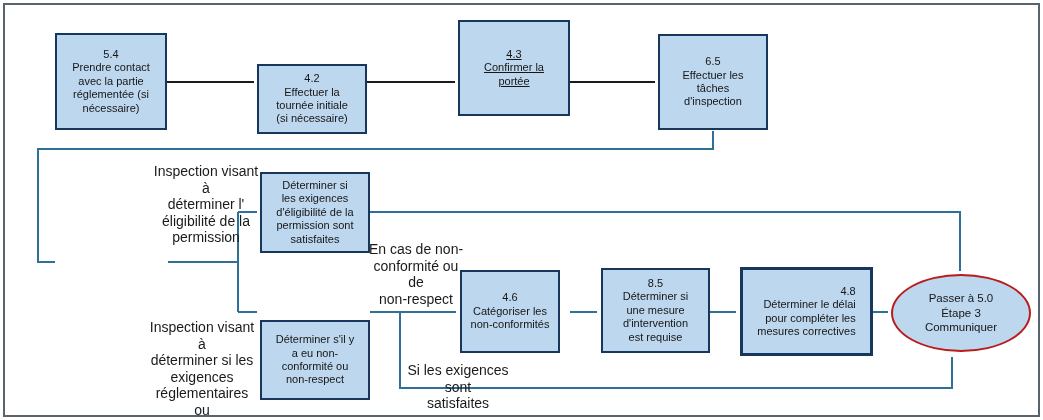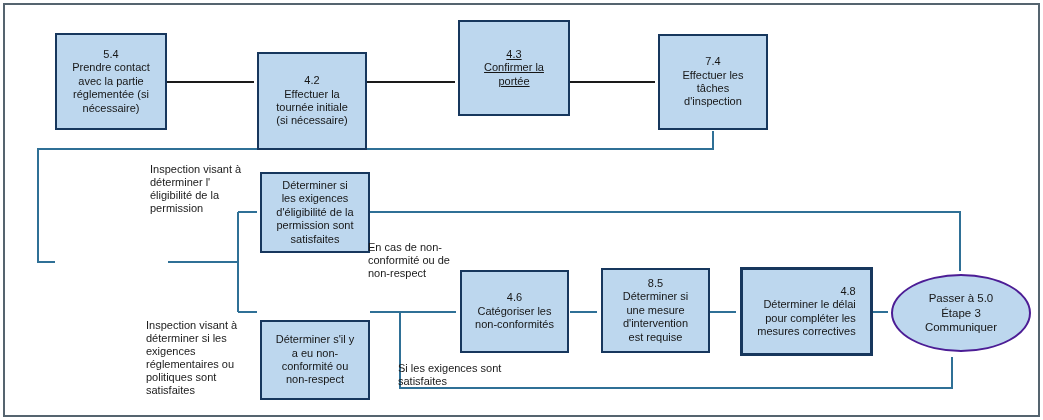--- a/index.html
+++ b/index.html
@@ -14,28 +14,28 @@
   .node{
     position:absolute;box-sizing:border-box;
     background:#BDD7EE;border:2px solid #17375D;
     display:flex;align-items:center;justify-content:center;
     text-align:center;font-size:11px;line-height:1.22;color:#161616;
     white-space:pre-line;padding:2px;
   }
   .node.thick{border-width:3px;}
   .terminator{
     position:absolute;box-sizing:border-box;
-    background:#BDD7EE;border:2px solid #4c1d95;border-radius:50%;
+    background:#BDD7EE;border:2px solid #b91c1c;border-radius:50%;
     display:flex;align-items:center;justify-content:center;
     text-align:center;font-size:11.5px;line-height:1.25;color:#161616;
     white-space:pre-line;
   }
   .edge-label{
-    position:absolute;font-size:11px;line-height:1.18;color:#1a1a1a;
-    white-space:pre-line;
+    position:absolute;font-size:14px;line-height:1.18;color:#1a1a1a;
+    text-align:center;white-space:pre-line;
   }
   svg.wires{position:absolute;left:0;top:0;width:1043px;height:420px;}
   svg.wires path{fill:none;}
   .wire{stroke:#2F7096;stroke-width:2px;}
   .flow{stroke:#1a1a1a;stroke-width:2.2px;}
 </style>
 </head>
 <body>
 
 <div id="stage">
@@ -71,47 +71,47 @@
     <path class="wire" d="M710,312 H736" marker-end="url(#arrT)"></path>
     <path class="wire" d="M873,312 H888" marker-end="url(#arrT)"></path>
   </svg>
 
   <div class="node" style="left:55px;top:33px;width:112px;height:97px;">5.4
 Prendre contact
 avec la partie
 réglementée (si
 nécessaire)</div>
 
-  <div class="node" style="left:257px;top:52px;width:110px;height:98px;">4.2
+  <div class="node" style="left:257px;top:64px;width:110px;height:70px;">4.2
 Effectuer la
 tournée initiale
 (si nécessaire)</div>
 
   <div class="node" style="left:458px;top:20px;width:112px;height:96px;text-decoration:underline;">4.3
 Confirmer la
 portée</div>
 
-  <div class="node" style="left:658px;top:34px;width:110px;height:96px;">7.4
+  <div class="node" style="left:658px;top:34px;width:110px;height:96px;">6.5
 Effectuer les
 tâches
 d'inspection</div>
 
 
   <div class="node" style="left:260px;top:172px;width:110px;height:81px;">Déterminer si
 les exigences
 d'éligibilité de la
 permission sont
 satisfaites</div>
 
   <div class="node" style="left:260px;top:272px;width:110px;height:80px;margin-top:48px;">Déterminer s'il y
 a eu non-
 conformité ou
 non-respect</div>
 
-  <div class="node" style="left:460px;top:270px;width:109px;height:83px;">4.6
+  <div class="node" style="left:460px;top:270px;width:100px;height:83px;">4.6
 Catégoriser les
 non-conformités</div>
 
   <div class="node" style="left:601px;top:268px;width:109px;height:85px;">8.5
 Déterminer si
 une mesure
 d'intervention
 est requise</div>
 
   <div class="node thick" style="left:740px;top:267px;width:133px;height:89px;text-align:right;">4.8

